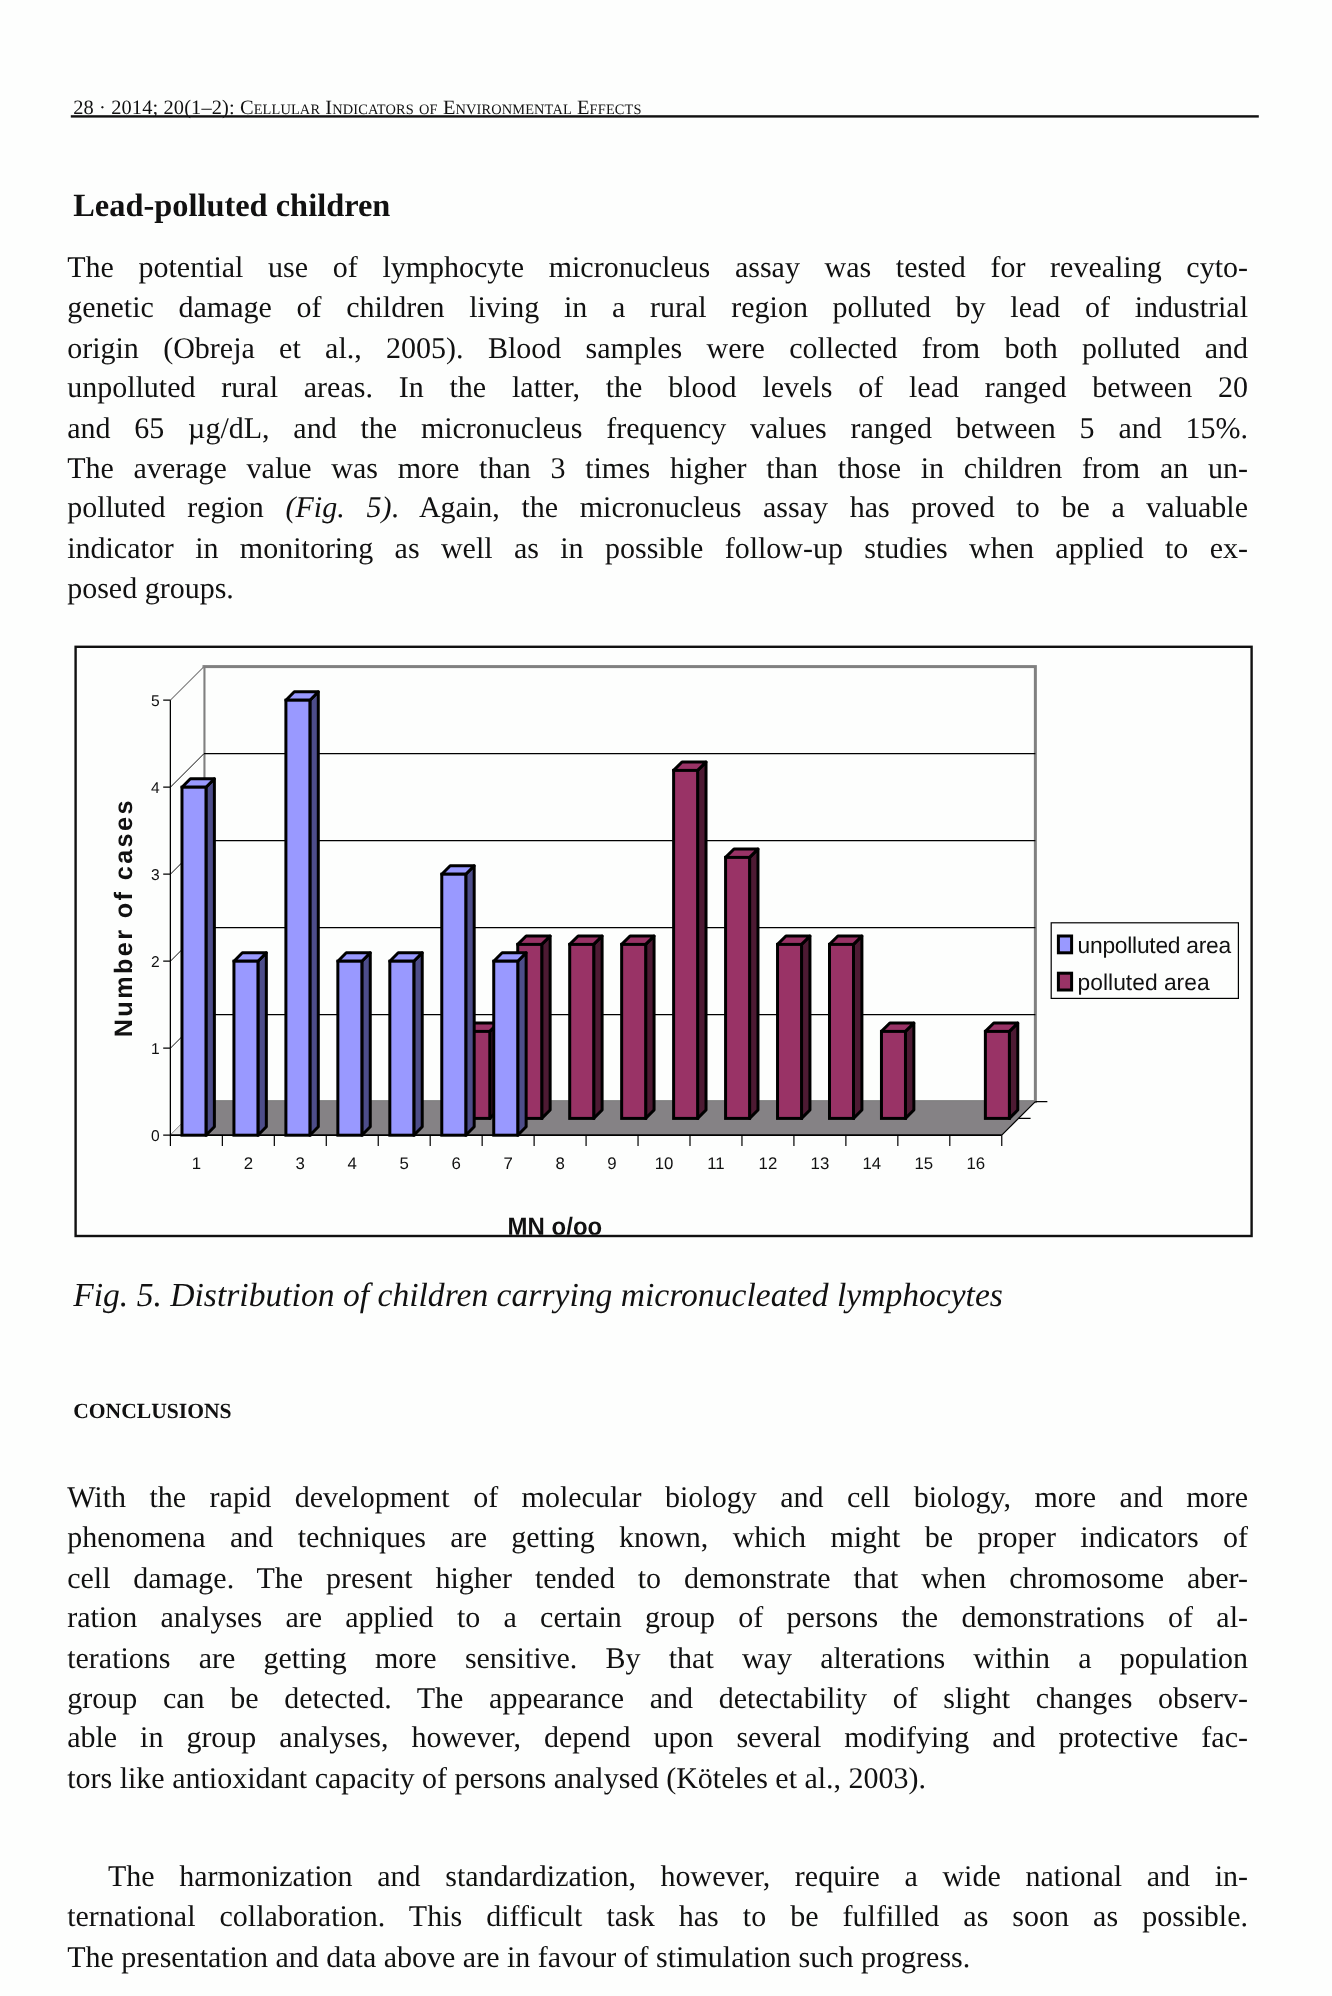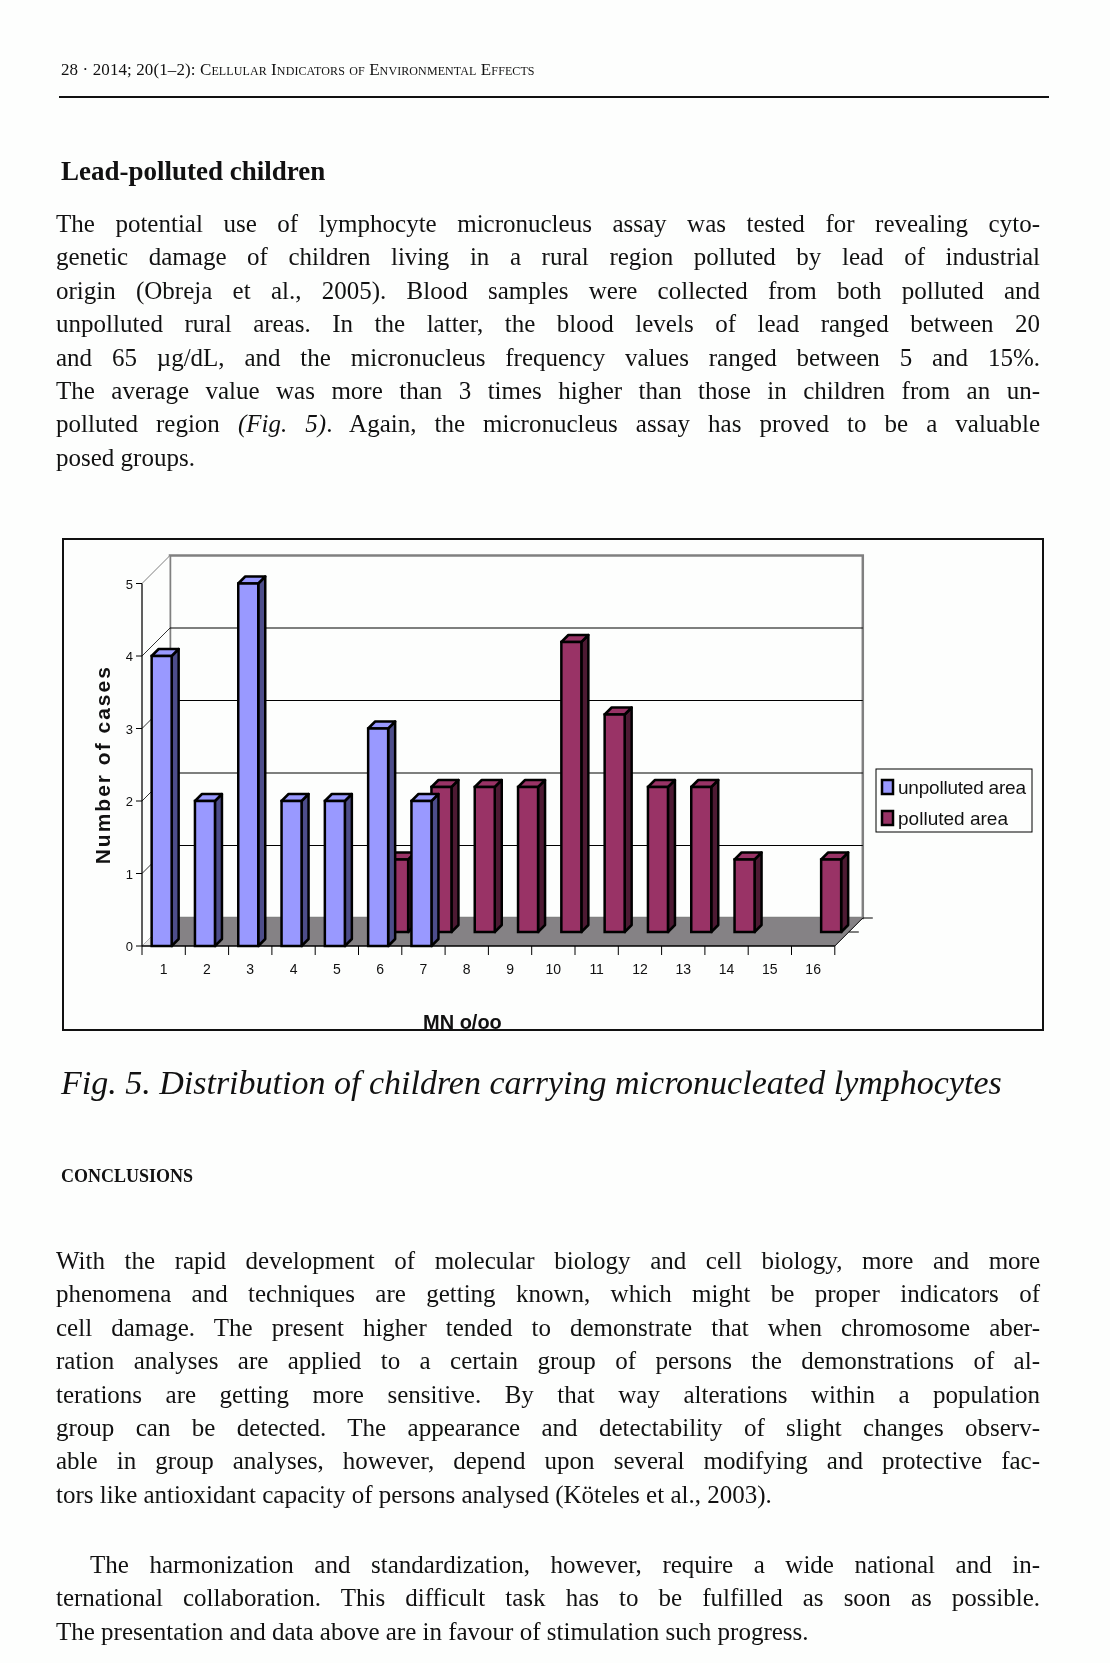--- a/index.html
+++ b/index.html
@@ -1,30 +1,30 @@
 <!DOCTYPE html>
 <html><head>
 <meta charset="utf-8">
 <style>
   html, body { margin: 0; padding: 0; background: #fdfefd; }
   body { width: 1110px; height: 1663px; position: relative; overflow: hidden;
          font-family: "Liberation Serif", "DejaVu Serif", serif; color: #111; }
-  .running-head { position: absolute; left: 61px; top: 60px; font-size: 17px; letter-spacing: 0.1px; }
+  .running-head { position: absolute; left: 61px; top: 80px; font-size: 17px; letter-spacing: 0.1px; }
   .running-head .sc { font-variant: small-caps; }
   .head-rule { position: absolute; left: 59px; top: 96px; width: 990px; height: 0; border-top: 2.5px solid #111; }
   .section-title { position: absolute; left: 61px; top: 156px; font-size: 27px; font-weight: bold; }
   .para { position: absolute; left: 56px; width: 984px; font-size: 25px; line-height: 33.4px; text-align: justify; }
   .para .line { display: block; text-align: justify; text-align-last: justify; white-space: nowrap; }
   .para .line.last { text-align-last: left; }
   #p1 { top: 207px; }
   .chart-box { position: absolute; left: 62px; top: 538px; width: 978px; height: 489px; border: 2.5px solid #111; background: #fdfefd; }
   .chart-box svg { position: absolute; left: 0; top: 0; }
-  .caption { position: absolute; left: 61px; top: 1064px; font-size: 34px; font-style: italic; }
+  .caption { position: absolute; left: 61px; top: 1064px; font-size: 28px; font-style: italic; }
   .conclusions { position: absolute; left: 61px; top: 1166px; font-size: 18px; font-weight: bold; }
-  #p2 { top: 1232px; margin-top: 12px; }
+  #p2 { top: 1232px; }
   #p3 { top: 1500px; margin-top: 48px; }
   .indent { padding-left: 34px; }
 </style>
 </head>
 <body>
 
 <div class="running-head">
   <span>28</span>
   <span> · </span>
   <span>2014; 20(1–2):</span>
@@ -35,20 +35,21 @@
 <div class="section-title">Lead-polluted children</div>
 
 <div class="para" id="p1">
     <span class="line">The potential use of lymphocyte micronucleus assay was tested for revealing cyto-</span>
     <span class="line">genetic damage of children living in a rural region polluted by lead of industrial</span>
     <span class="line">origin (Obreja et al., 2005). Blood samples were collected from both polluted and</span>
     <span class="line">unpolluted rural areas. In the latter, the blood levels of lead ranged between 20</span>
     <span class="line">and 65 µg/dL, and the micronucleus frequency values ranged between 5 and 15%.</span>
     <span class="line">The average value was more than 3 times higher than those in children from an un-</span>
     <span class="line">polluted region <i>(Fig. 5)</i>. Again, the micronucleus assay has proved to be a valuable</span>
+    <span class="line">indicator in monitoring as well as in possible follow-up studies when applied to ex-</span>
     <span class="line last">posed groups.</span>
   </div>
 
 <div class="chart-box">
   <svg id="chart" width="978" height="489">
       <rect x="106" y="15.5" width="692.8" height="362.5" fill="#fdfefd" stroke="#808080" stroke-width="2.5"></rect>
       <polygon points="78,406 106,378 106,15.5 78,43.5" fill="#fdfefd" stroke="#808080" stroke-width="1"></polygon>
       <line x1="106" y1="305.5" x2="798.8" y2="305.5" stroke="#000" stroke-width="1.2"></line>
       <line x1="78" y1="333.5" x2="106" y2="305.5" stroke="#000" stroke-width="0.8"></line>
       <line x1="106" y1="233" x2="798.8" y2="233" stroke="#000" stroke-width="1.2"></line>

